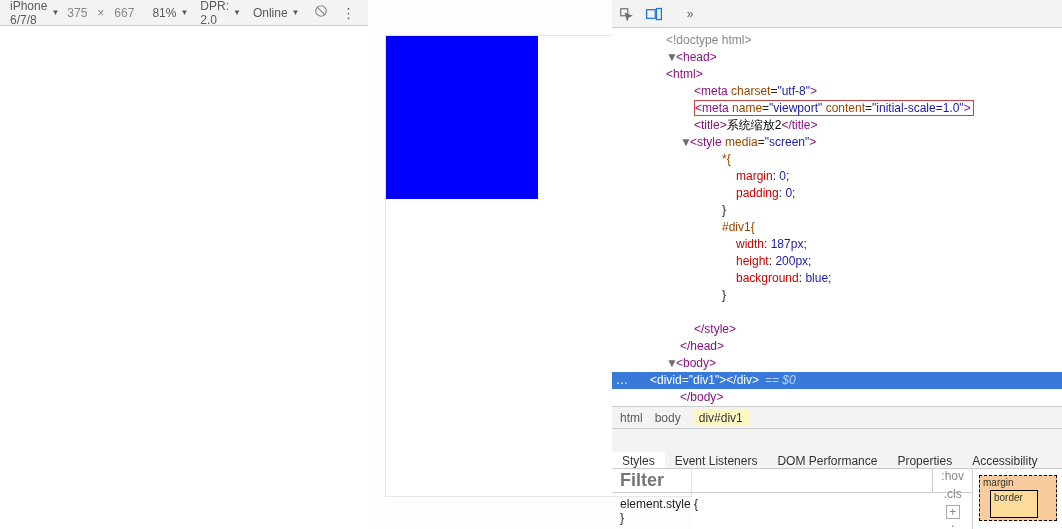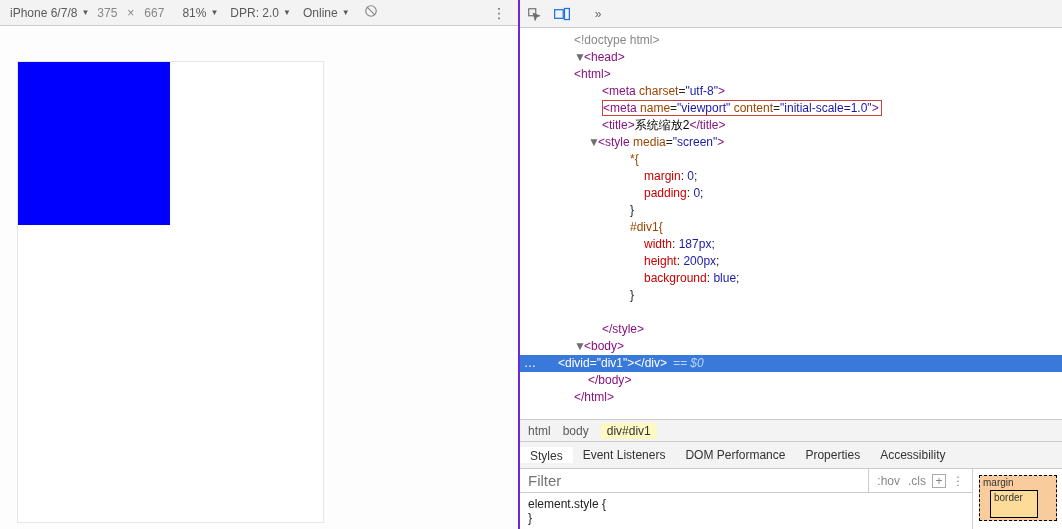--- a/index.html
+++ b/index.html
@@ -1,19 +1,19 @@
 <!DOCTYPE html>
 <html><head>
 <meta charset="utf-8">
 <style>
 * { margin: 0; padding: 0; box-sizing: border-box; font-family: -apple-system, "Segoe UI", Arial, sans-serif; }
 body { width: 1062px; height: 529px; overflow: hidden; background: #fff; font-size: 12px; color: #333; }
 
 .app { display: flex; width: 100%; height: 100%; }
-.left-pane { width: 520px; height: 100%; border-right: 2px solid #6d28d9; display: flex; flex-direction: column; }
+.left-pane { width: 612px; height: 100%; border-right: 6px solid #6d28d9; display: flex; flex-direction: row; }
 .right-pane { flex: 1; height: 100%; display: flex; flex-direction: column; }
 
 
 .device-bar { height: 26px; background: #f3f3f3; border-bottom: 1px solid #ccc; display: flex; align-items: center; padding: 0 6px; gap: 4px; color: #5a5a5a; }
 .device-bar .sel { display: inline-flex; align-items: center; gap: 4px; padding: 0 4px; }
 .device-bar .tri { font-size: 8px; }
 .device-bar .dim { color: #888; }
 .device-bar .x { color: #888; padding: 0 6px; }
 .device-bar .spacer { flex: 1; }
 .device-bar .kebab { font-size: 14px; color: #666; padding: 0 6px; }
@@ -54,30 +54,30 @@
 .selected-line .tag, .selected-line .attr, .selected-line .val { color: #fff; }
 .selected-line .eq { color: #b8d4ff; font-style: italic; margin-left: 6px; }
 .selected-line .dots { position:absolute; left:0; color:#fff; padding-left:4px;}
 
 
 .crumb-bar { height: 22px; border-top: 1px solid #ccc; background: #f3f3f3; display: flex; align-items: center; padding: 0 8px; gap: 12px; font-size: 12px; }
 .crumb-bar .crumb { color: #5a5a5a; }
 .crumb-bar .crumb.active { background: #fef9c3; padding: 1px 6px; border-radius: 2px; color: #333; }
 
 
-.styles-tabs { height: 28px; border-top: 1px solid #ccc; border-bottom: 1px solid #ccc; background: #f3f3f3; display: flex; align-items: center; }
+.styles-tabs { height: 41px; border-top: 1px solid #ccc; border-bottom: 1px solid #ccc; background: #f3f3f3; display: flex; align-items: flex-end; }
 .styles-tabs .stab { padding: 0 10px; display: flex; align-items: center; color: #333; }
 .styles-tabs .stab.active { background: #fff; border-top: 2px solid transparent; }
 
 
 .styles-body { flex: 0 0 60px; display: flex; border-bottom: none; }
 .styles-left { flex: 1; display: flex; flex-direction: column; }
 .filter-row { height: 24px; border-bottom: 1px solid #ccc; display: flex; align-items: center; }
-.filter-row input { flex: 1; border: none; padding: 0 8px; font-size: 15px; outline: none; background: transparent; }
-.filter-row .ftools { display: flex; align-items: center; gap: 4px; padding: 0 6px; color: #888; border-left: 1px solid #ccc; height: 100%; }
+.filter-row input { flex: 1; border: none; padding: 0 8px; font-size: 18px; outline: none; background: transparent; font-weight: bold; }
+.filter-row .ftools { display: flex; align-items: center; gap: 4px; padding: 0 6px; color: #888; border-left: 1px solid #ccc; height: 100%; flex-direction: column; }
 .filter-row .ftools span { padding: 0 2px; }
 .styles-code { font-family: Consolas, Menlo, monospace; font-size: 12px; padding: 4px 8px; color: #222; }
 .box-model { width: 90px; border-left: 1px solid #ccc; background: #fff; padding: 6px 0 0 6px; position: relative; }
 .bm-margin { background: #f9cc9d; border: 1px dashed #000; width: 78px; height: 46px; position: relative; font-size: 10px; }
 .bm-margin .lbl { position: absolute; top: 1px; left: 3px; }
 .bm-border { background: #fddc9a; border: 1px solid #000; position: absolute; left: 10px; top: 14px; width: 48px; height: 28px; }
 .bm-border .lbl2 { position: absolute; top: 1px; left: 3px; font-size: 10px; }
 </style>
 </head>
 <body>
@@ -150,20 +150,21 @@
       <div class="ln ind6"><span class="cssprop">margin</span>: <span class="cssval">0</span>;</div>
       <div class="ln ind6"><span class="cssprop">padding</span>: <span class="cssval">0</span>;</div>
       <div class="ln ind5"><span>}</span></div>
       <div class="ln ind5"><span class="csssel">#div1{</span></div>
       <div class="ln ind6"><span class="cssprop">width</span>: <span class="cssval">187px</span>;</div>
       <div class="ln ind6"><span class="cssprop">height</span>: <span class="cssval">200px</span>;</div>
       <div class="ln ind6"><span class="cssprop">background</span>: <span class="cssval">blue</span>;</div>
       <div class="ln ind5"><span>}</span></div>
       <div class="ln ind5">&nbsp;</div>
       <div class="ln ind3"><span class="tag">&lt;/<span>style</span>&gt;</span></div>
+      <div class="ln ind2"><span class="tag">&lt;/<span>head</span>&gt;</span></div>
       <div class="ln ind1"><span class="arrow">▼</span><span class="tag">&lt;<span>body</span>&gt;</span></div>
       <div class="selected-line"><span class="dots">…</span><span class="tag">&lt;<span>div</span></span> <span class="attr">id</span>=<span class="val">"<span>div1</span>"</span><span class="tag">&gt;&lt;/<span>div</span>&gt;</span><span class="eq">== $0</span></div>
       <div class="ln ind2"><span class="tag">&lt;/<span>body</span>&gt;</span></div>
       <div class="ln ind1"><span class="tag">&lt;/<span>html</span>&gt;</span></div>
     </div>
 
     <div class="crumb-bar">
       <span class="crumb">html</span>
       <span class="crumb">body</span>
       <span class="crumb active">div#div1</span>

